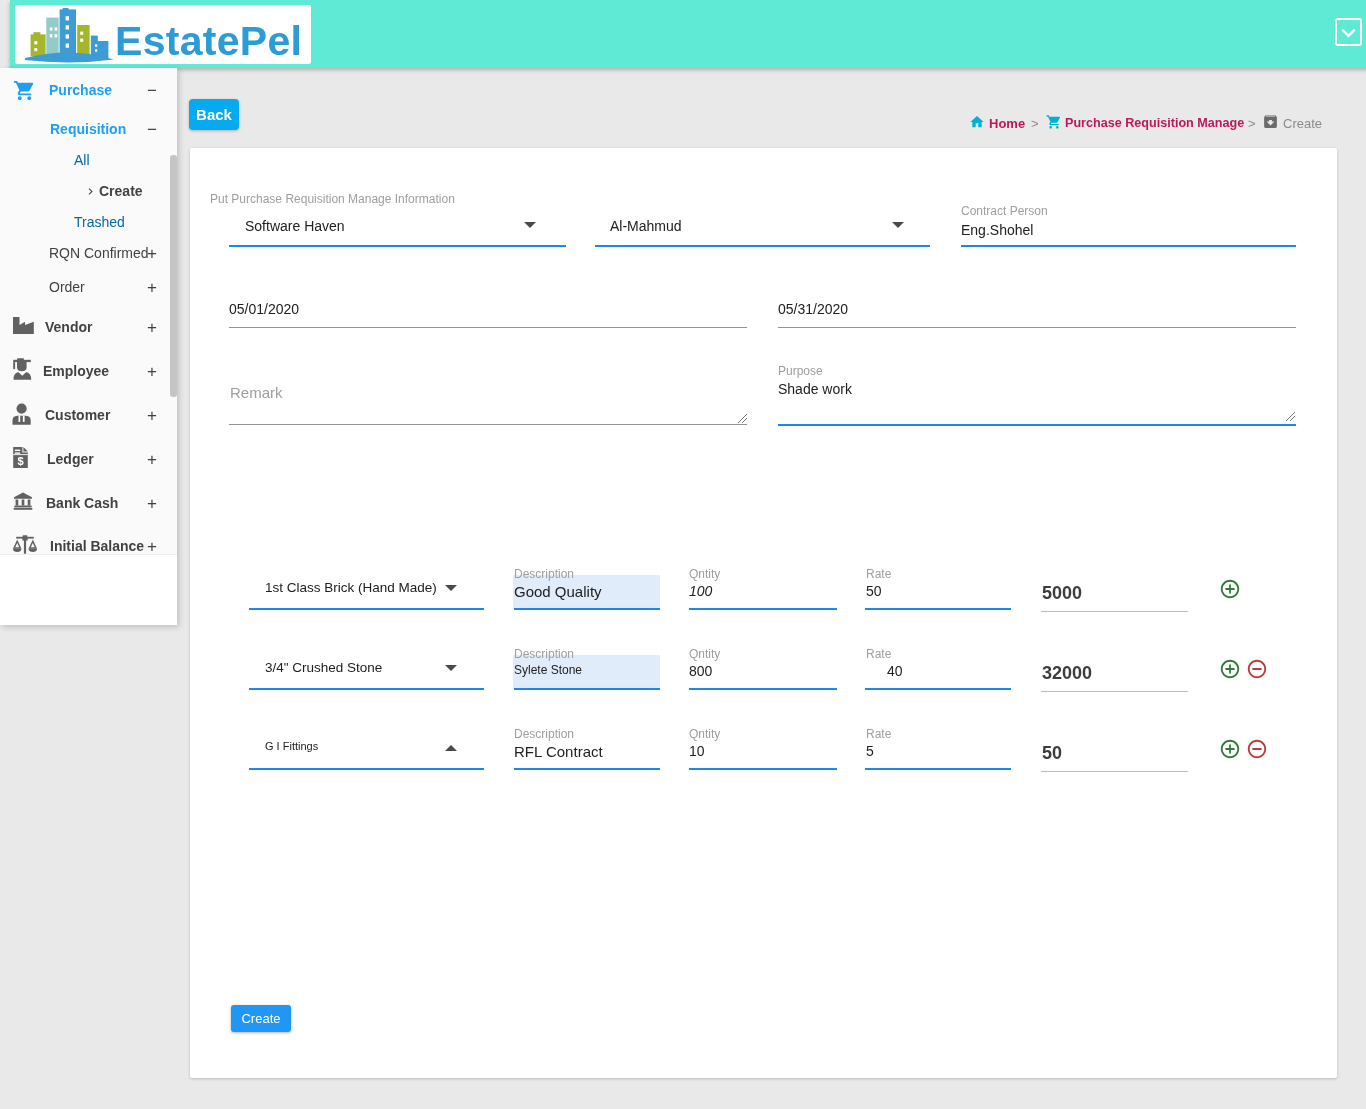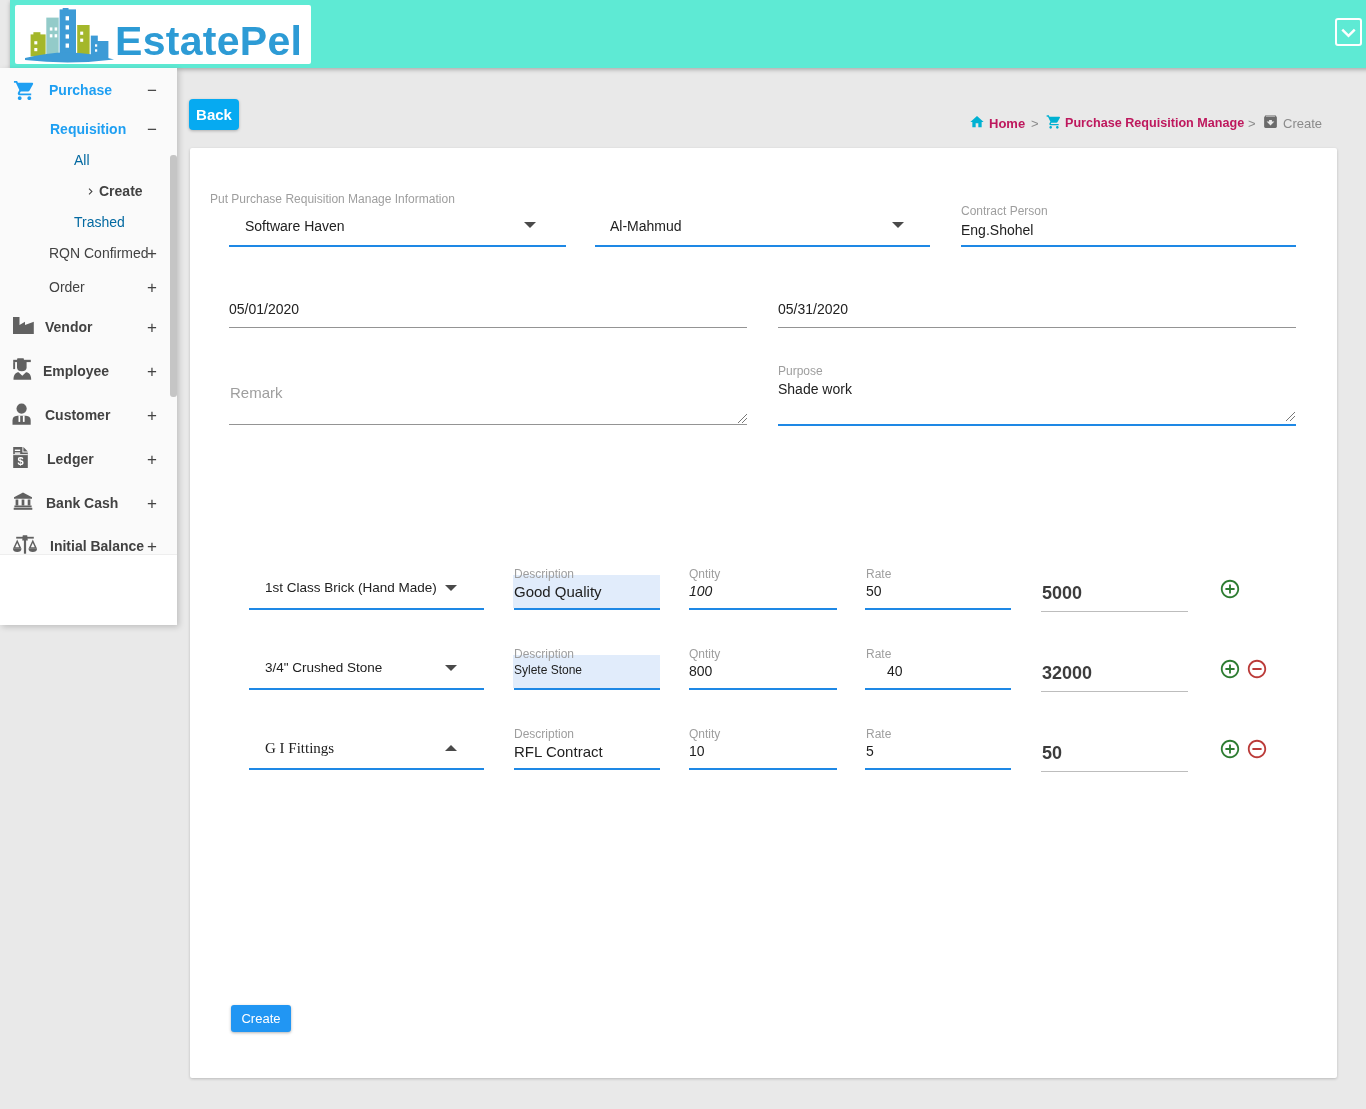--- a/index.html
+++ b/index.html
@@ -258,21 +258,21 @@
   <div class="ul-blue" style="left:865px;top:688px;width:146px;"></div>
   <div class="tot" style="left:1042px;top:663px;font-size:18px;">32000</div>
   <div class="ul-gray" style="left:1041px;top:691px;width:147px;background:#bdbdbd;"></div>
   <svg class="abs" style="left:1219px;top:658px;" width="22" height="22" viewBox="0 0 24 24">
       <path fill="#2e7d32" d="M13 7h-2v4H7v2h4v4h2v-4h4v-2h-4V7zm-1-5C6.48 2 2 6.48 2 12s4.48 10 10 10 10-4.48 10-10S17.52 2 12 2zm0 18c-4.41 0-8-3.59-8-8s3.59-8 8-8 8 3.59 8 8-3.59 8-8 8z"></path>
     </svg>
   <svg class="abs" style="left:1246px;top:658px;" width="22" height="22" viewBox="0 0 24 24">
       <path fill="#bb3b39" d="M7 11v2h10v-2H7zm5-9C6.48 2 2 6.48 2 12s4.48 10 10 10 10-4.48 10-10S17.52 2 12 2zm0 18c-4.41 0-8-3.59-8-8s3.59-8 8-8 8 3.59 8 8-3.59 8-8 8z"></path>
     </svg>
 
-  <div class="val" style="left:265px;top:740px;font-size:15px;font-family:Liberation Serif, serif;">G I Fittings</div>
+  <div class="val" style="left:265px;top:740px;font-size:11px;">G I Fittings</div>
   <div class="tri-up" style="left:445px;top:745px;"></div>
   <div class="ul-blue" style="left:249px;top:768px;width:235px;"></div>
   <div class="lbl" style="left:514px;top:727px;">Description</div>
   <div class="val" style="left:514px;top:743px;font-size:15px;">RFL Contract</div>
   <div class="ul-blue" style="left:514px;top:768px;width:146px;"></div>
   <div class="lbl" style="left:689px;top:727px;">Qntity</div>
   <div class="val" style="left:689px;top:743px;">10</div>
   <div class="ul-blue" style="left:689px;top:768px;width:148px;"></div>
   <div class="lbl" style="left:866px;top:727px;">Rate</div>
   <div class="val" style="left:866px;top:743px;">5</div>

